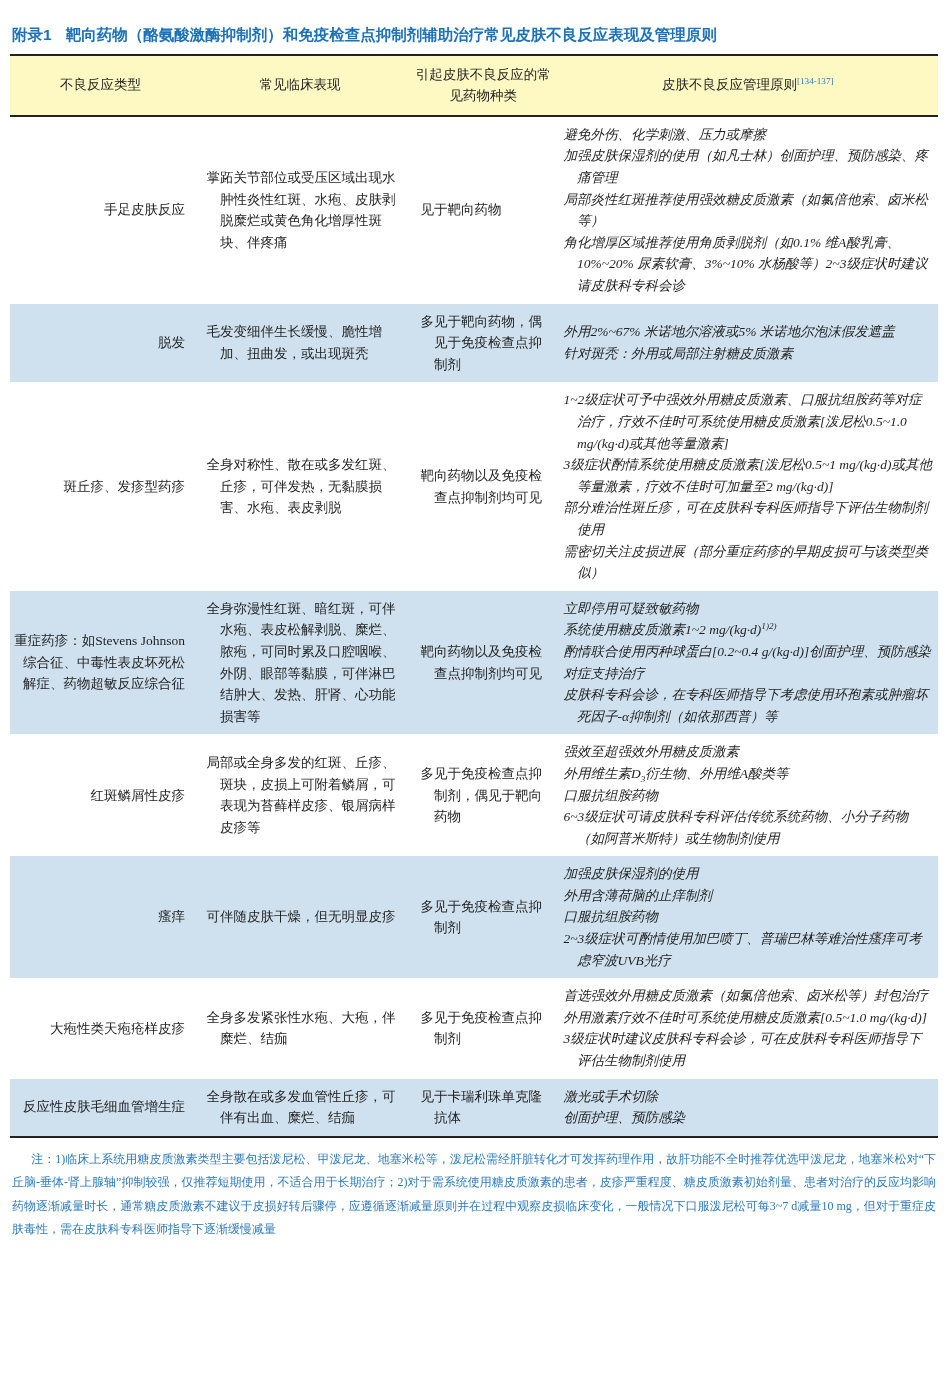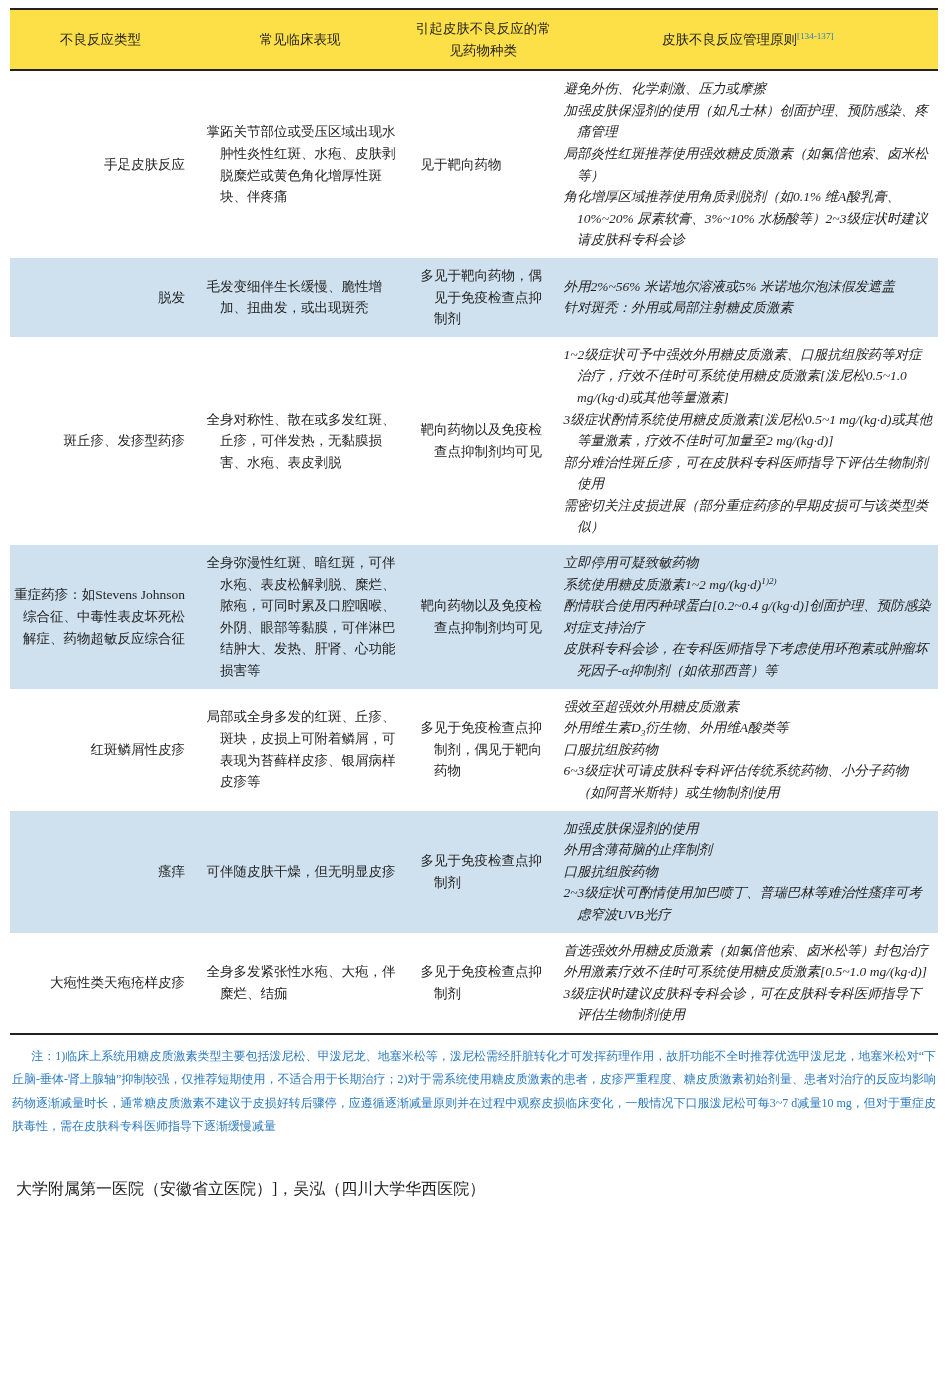--- a/index.html
+++ b/index.html
@@ -27,21 +27,21 @@
     font-weight:bold; font-size:15.5px; color:#1b72b8; line-height:1.4;
   }
   .apx-title .lbl { margin-right:14px; }
 
   
   table.apx {
     width:100%; border-collapse:collapse; table-layout:fixed;
     font-size:13.5px; line-height:1.6;
     border-top:2.5px solid #222; border-bottom:2.5px solid #222;
   }
-  table.apx thead tr { background:#fde047; }
+  table.apx thead tr { background:#fef9c3; }
   table.apx thead th {
     font-weight:normal; text-align:center; vertical-align:middle;
     padding:8px 6px; border-bottom:2px solid #222; font-size:13.5px;
   }
   table.apx thead th sup { color:#2e7bbf; }
   table.apx tbody tr:nth-child(even) { background:#cfe1ee; }
   table.apx td { vertical-align:middle; padding:7px 6px; }
   td.c-type { text-align:right; padding-left:10px; padding-right:8px;
     padding-left:1.6em; text-indent:-0.8em; }
   td.c-clin div, td.c-drug div {
@@ -74,20 +74,23 @@
   }
   .committee .t { font-family:"Liberation Serif","DejaVu Serif",serif; }
   .committee .head-para .b { font-size:16.5px; }
 </style>
 </head>
 <body>
 
 <div class="page">
 
 
+  <div class="apx-title">
+    <span class="lbl">附录1</span><span>靶向药物（酪氨酸激酶抑制剂）和免疫检查点抑制剂辅助治疗常见皮肤不良反应表现及管理原则</span>
+  </div>
 
   <table class="apx">
     <colgroup>
       <col class="w-type">
         <col class="w-clin">
         <col class="w-drug">
         <col class="w-mgmt">
     </colgroup>
     <thead>
       <tr id="apx-head">
@@ -115,21 +118,21 @@
         </tr>
         <tr>
           <td class="c-type">脱发</td>
           <td class="c-clin">
             <div>毛发变细伴生长缓慢、脆性增加、扭曲发，或出现斑秃</div>
           </td>
           <td class="c-drug">
             <div>多见于靶向药物，偶见于免疫检查点抑制剂</div>
           </td>
           <td class="c-mgmt">
-            <div class="line">外用2%~56% 米诺地尔溶液或5% 米诺地尔泡沫假发遮盖</div>
+            <div class="line">外用2%~67% 米诺地尔溶液或5% 米诺地尔泡沫假发遮盖</div>
             <div class="line">针对斑秃：外用或局部注射糖皮质激素</div>
           </td>
         </tr>
         <tr>
           <td class="c-type">斑丘疹、发疹型药疹</td>
           <td class="c-clin">
             <div>全身对称性、散在或多发红斑、丘疹，可伴发热，无黏膜损害、水疱、表皮剥脱</div>
           </td>
           <td class="c-drug">
             <div>靶向药物以及免疫检查点抑制剂均可见</div>
@@ -194,25 +197,34 @@
           </td>
           <td class="c-drug">
             <div>多见于免疫检查点抑制剂</div>
           </td>
           <td class="c-mgmt">
             <div class="line">首选强效外用糖皮质激素（如氯倍他索、卤米松等）封包治疗</div>
             <div class="line">外用激素疗效不佳时可系统使用糖皮质激素[0.5~1.0 mg/(kg·d)]</div>
             <div class="line">3级症状时建议皮肤科专科会诊，可在皮肤科专科医师指导下评估生物制剂使用</div>
           </td>
         </tr>
+        <tr>
+          <td class="c-type">反应性皮肤毛细血管增生症</td>
+          <td class="c-clin">
+            <div>全身散在或多发血管性丘疹，可伴有出血、糜烂、结痂</div>
+          </td>
+          <td class="c-drug">
+            <div>见于卡瑞利珠单克隆抗体</div>
+          </td>
+          <td class="c-mgmt">
+            <div class="line">激光或手术切除</div>
+            <div class="line">创面护理、预防感染</div>
+          </td>
+        </tr>
       </tbody>
   </table>
 
   <p class="note">注：1)临床上系统用糖皮质激素类型主要包括泼尼松、甲泼尼龙、地塞米松等，泼尼松需经肝脏转化才可发挥药理作用，故肝功能不全时推荐优选甲泼尼龙，地塞米松对“下丘脑-垂体-肾上腺轴”抑制较强，仅推荐短期使用，不适合用于长期治疗；2)对于需系统使用糖皮质激素的患者，皮疹严重程度、糖皮质激素初始剂量、患者对治疗的反应均影响药物逐渐减量时长，通常糖皮质激素不建议于皮损好转后骤停，应遵循逐渐减量原则并在过程中观察皮损临床变化，一般情况下口服泼尼松可每3~7 d减量10 mg，但对于重症皮肤毒性，需在皮肤科专科医师指导下逐渐缓慢减量</p>
 
   <div class="committee">
-    <div class="col" id="committee-right">
-        <div class="para"><span class="t">大学附属第一医院（安徽省立医院）]，吴泓（四川大学华西医院）</span></div>
-        <div class="para"></div>
-      </div>
   </div>
 
 </div>
 
 </body></html>

